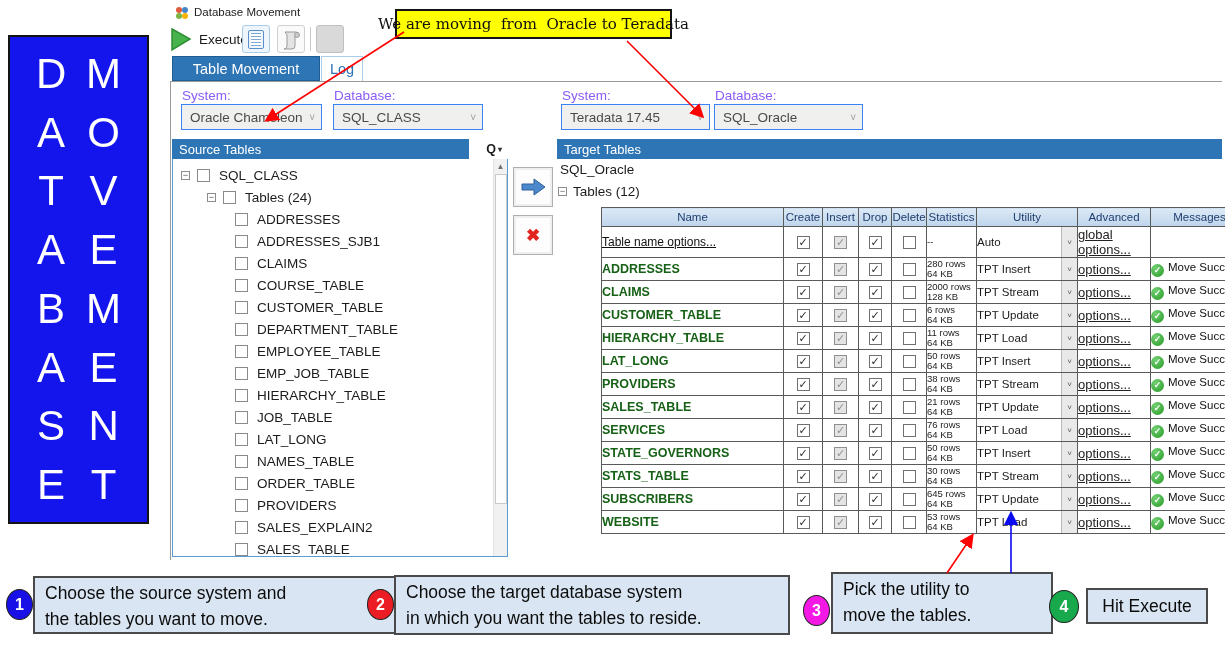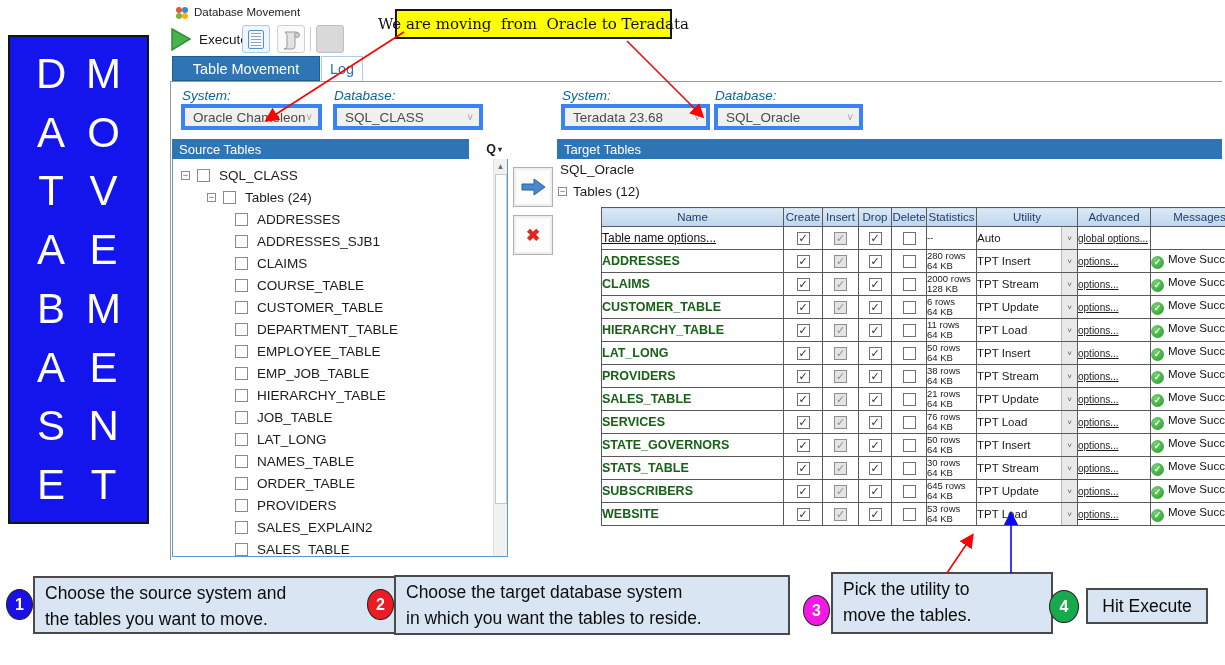--- a/index.html
+++ b/index.html
@@ -30,22 +30,22 @@
   #btn-stop { left:316px; top:25px; background:#d9d9d9; border:1px solid #bfbfbf; }
 
   
   #tab-active { left:172px; top:56px; width:148px; height:25px; background:#2e75b6; border:1px solid #1e5d94;
                 color:#fff; font-size:14.5px; display:flex; align-items:center; justify-content:center; }
   #tab-log { left:321px; top:56px; width:42px; height:25px; background:#fff; border:1px solid #a9cdeb; border-bottom:none;
              color:#2e75b6; font-size:14.5px; display:flex; align-items:center; justify-content:center; }
   #content-frame { left:170px; top:81px; width:1052px; height:479px; border-left:1px solid #9a9a9a; border-top:1px solid #9a9a9a; }
 
   
-  .fld-label { font-size:13.5px; color:#0369a1;font-style:italic; }
-  .dd { background:#f0f0ef; border:4px solid #3b82f6; color:#4a4a4a; font-size:13.5px;
+  .fld-label { font-size:13.5px; color:#8b5cf6; }
+  .dd { background:#f0f0ef; border:1px solid #3b82f6; color:#4a4a4a; font-size:13.5px;
         display:flex; align-items:center; padding:0 8px; height:26px; }
   .dd .chev { position:absolute; right:6px; font-size:10px; color:#9a9a9a; }
 
   
   .panel-hdr { background:#2e75b6; color:#fff; font-size:13px; display:flex; align-items:center; padding-left:7px; }
   #src-hdr { left:172px; top:139px; width:336px; height:20px; }
   #filter-input { left:295px; top:139px; width:174px; height:20px; border:none; border-left:1px solid #b9d2e8;
                   padding:0 6px; font-size:12px; color:#333; font-family:inherit; }
   #filter-input::placeholder { color:#a5a5a5; }
   #search-btn { left:469px; top:139px; width:39px; height:20px; background:#fff; display:flex; align-items:center;
@@ -86,21 +86,21 @@
   tr.opts td.c-name span { text-decoration:underline;margin-top:18px; }
   td.c-cb { text-align:center; }
   td.c-ins { background:#a8a8a8; }
   .cbx { display:inline-block; width:13px; height:13px; border:1px solid #707070; background:#fff; font-size:11px;
          line-height:11px; color:#2b2b2b; text-align:center; vertical-align:middle; }
   .cbx.dis { background:#e4e4e4; color:#909090; border-color:#8f8f8f; }
   td.c-stat { font-size:9.5px; line-height:10.5px; padding:1px 0 0 3px; color:#222; vertical-align:top; }
   td.c-util { position:relative; font-size:11.5px; padding-left:4px; color:#1a1a1a; }
   .util-strip { position:absolute; right:0; top:0; bottom:0; width:16px; background:#e9e9e9; border-left:1px solid #b9b9b9;
                 display:flex; align-items:center; justify-content:center; font-size:8px; color:#555; }
-  td.c-adv { font-size:10px; padding-left:3px; }
+  td.c-adv { font-size:13px; padding-left:3px; }
   td.c-adv span { text-decoration:underline; color:#222; }
   td.c-msg { font-size:11.5px; padding-left:2px; color:#101010; white-space:nowrap; }
   .badge { display:inline-block; width:13px; height:13px; border-radius:50%;
            background:radial-gradient(circle at 35% 30%, #74d074, #229a22); color:#fff; font-size:9px; line-height:13px;
            text-align:center; font-weight:700; vertical-align:-2px; margin-right:4px; }
 
   
   #note { left:395px; top:9px; width:277px; height:30px; background:#ffff00; border:2px solid #141414;
           font-family:"DejaVu Serif", serif; font-size:15px; color:#101010;
           display:flex; align-items:center; justify-content:center; white-space:pre; }
@@ -183,21 +183,21 @@
     <span class="chev">˅</span>
   </div>
   <div class="abs fld-label" style="left:334px;top:88px;">Database:</div>
   <div class="abs dd" style="left:333px;top:104px;width:150px;">
     <span>SQL_CLASS</span>
     <span class="chev">˅</span>
   </div>
 
   <div class="abs fld-label" style="left:562px;top:88px;">System:</div>
   <div class="abs dd" style="left:561px;top:104px;width:149px;">
-    <span>Teradata 23.68</span>
+    <span>Teradata 17.45</span>
     <span class="chev">˅</span>
   </div>
   <div class="abs fld-label" style="left:715px;top:88px;">Database:</div>
   <div class="abs dd" style="left:714px;top:104px;width:149px;">
     <span>SQL_Oracle</span>
     <span class="chev">˅</span>
   </div>
 
   <div id="src-hdr" class="abs panel-hdr">
     <span>Source Tables</span>

